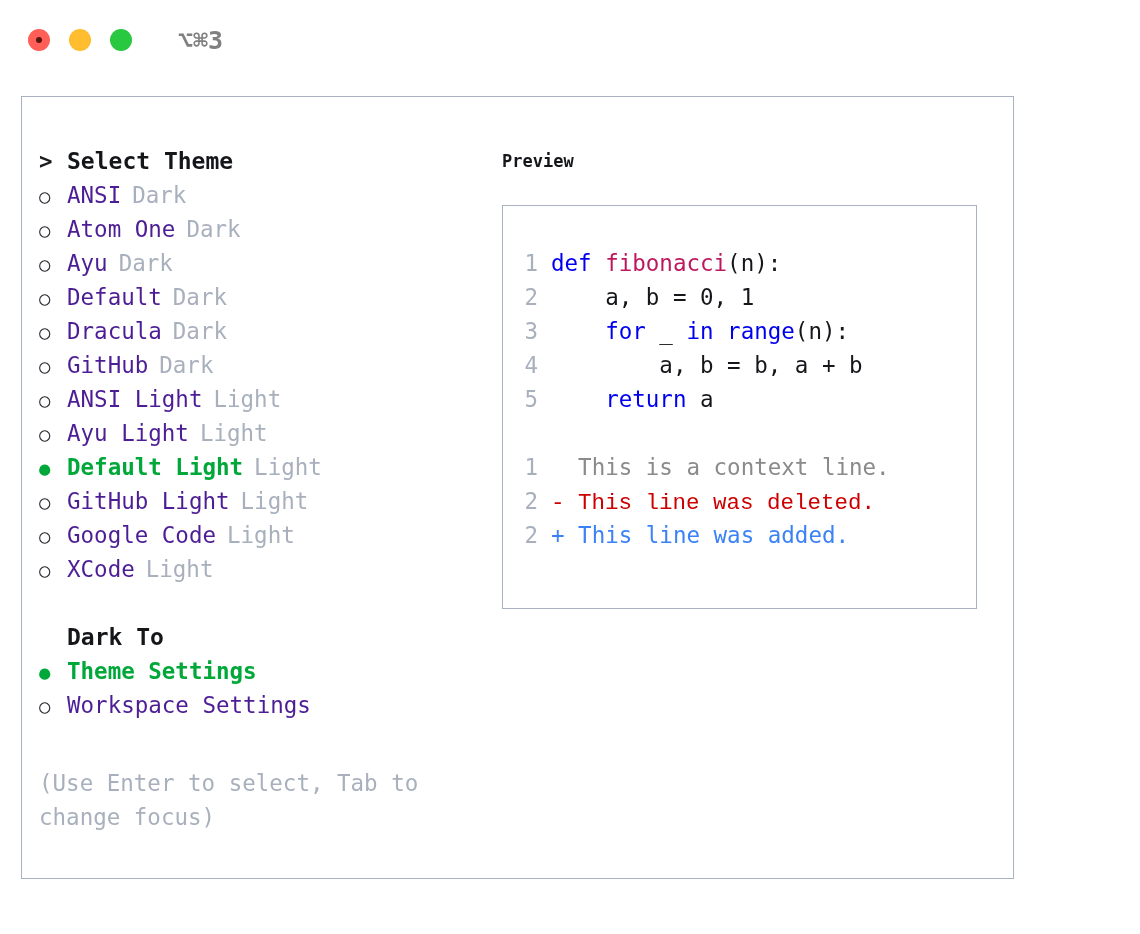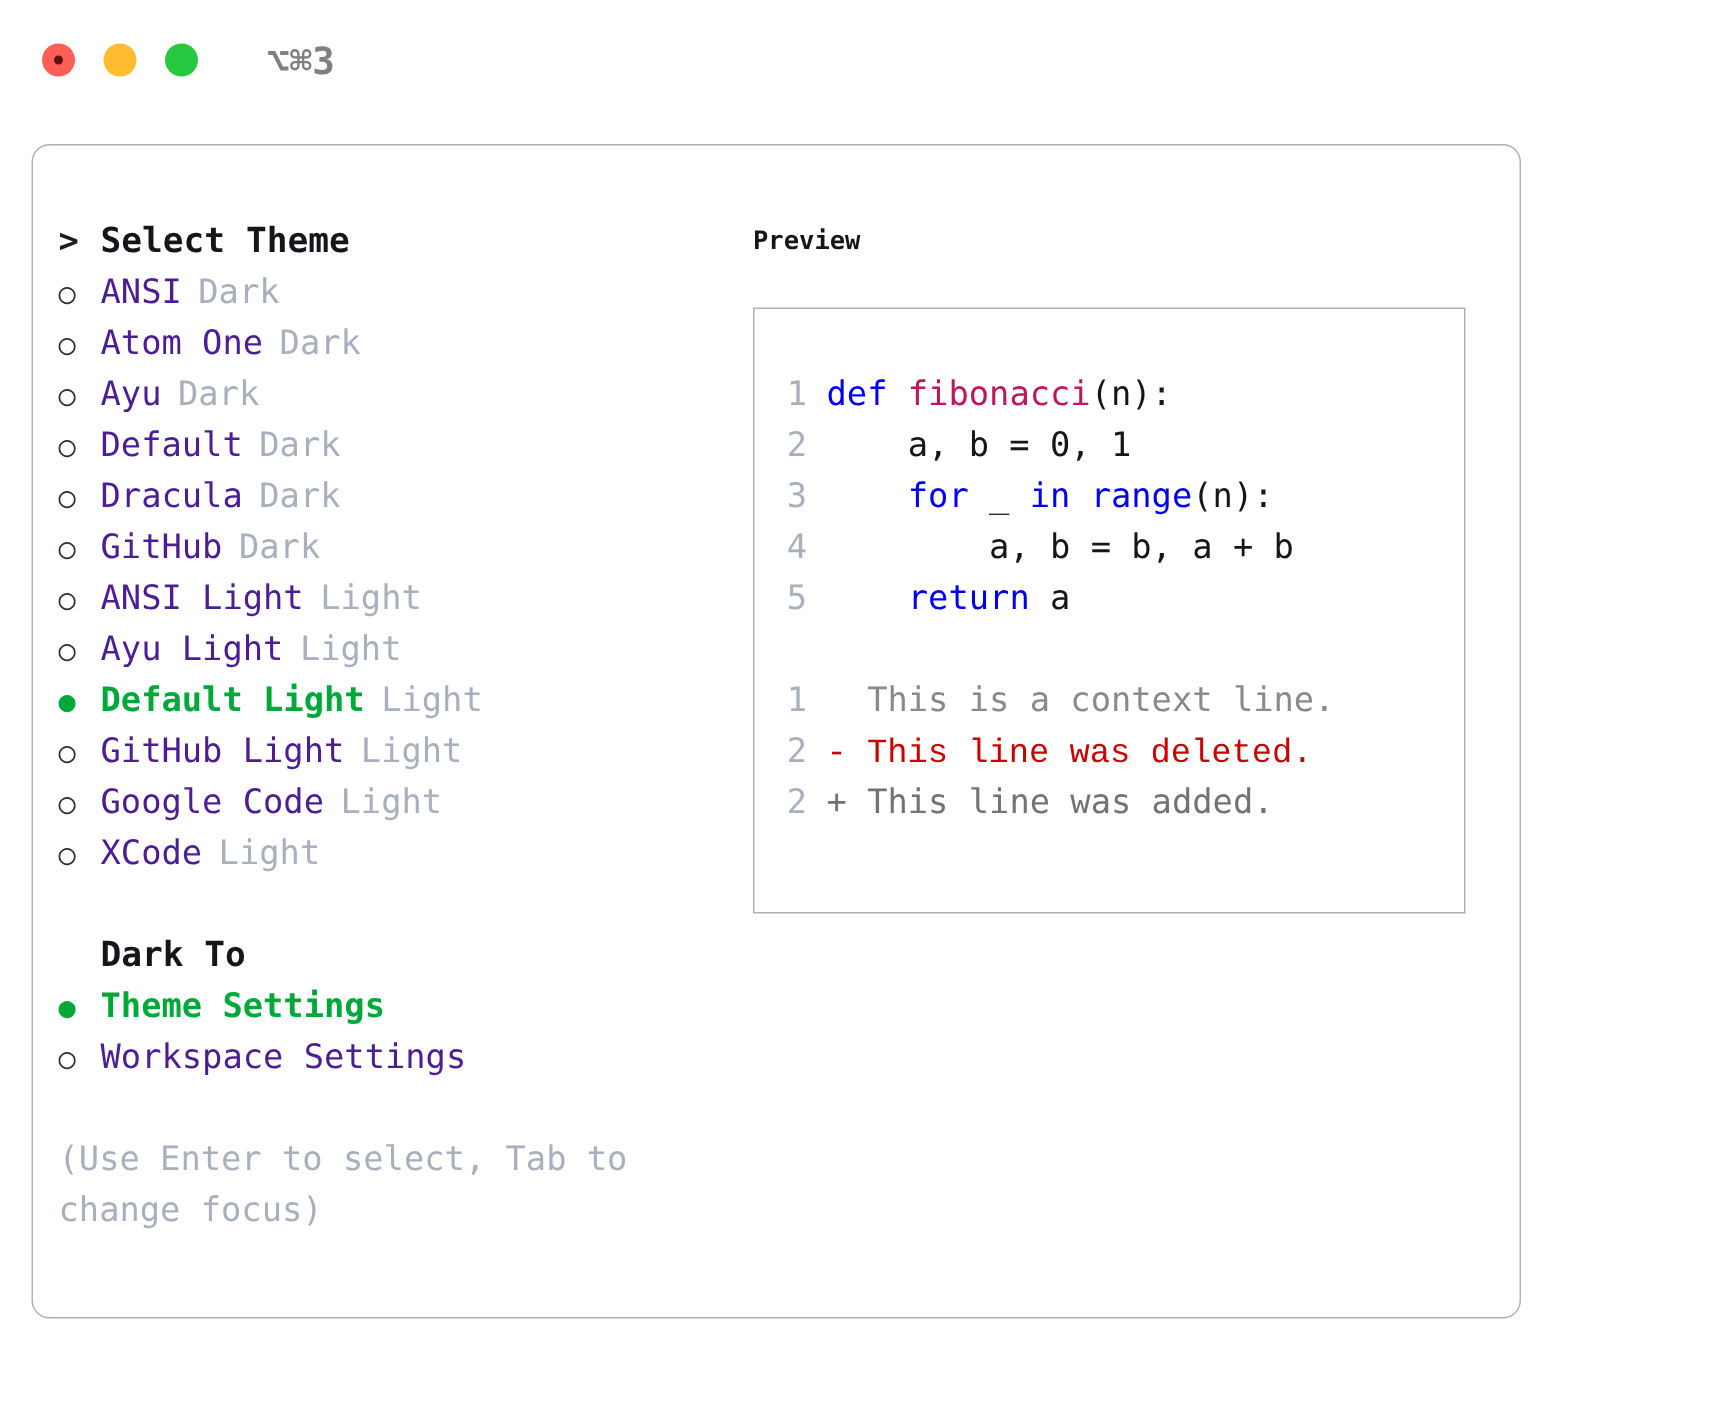--- a/index.html
+++ b/index.html
@@ -63,21 +63,21 @@
   }
 
   
   .window {
     position: absolute;
     left: 21px;
     top: 96px;
     width: 993px;
     height: 783px;
     border: 1.6px solid #a9b2c0;
-    border-radius: 12px;
+    border-radius: 0;
     background: #ffffff;
   }
 
   .content {
     position: absolute;
     left: 0; top: 0;
     width: 100%;
     height: 100%;
     display: flex;
   }
@@ -117,21 +117,21 @@
   .label { color: #4c1d95; }
   .label.sel { color: #00a83a; font-weight: bold; }
   .badge {
     color: #a8b0bd;
     margin-left: 11px;
   }
 
   .spacer-sm { height: 34px; }
 
   .hint {
-    margin-top: 34px;
+    margin-top: 44px;
     font-size: 22.5px;
     line-height: 34px;
     color: #a8b0bd;
     max-width: 420px;
     white-space: pre-wrap;
     word-break: break-word;
   }
 
   
   .right-pane {
@@ -174,21 +174,21 @@
     text-align: right;
     color: #a8b0bd;
     padding-right: 13px;
   }
   .code-body { white-space: pre; }
   .tok-kw   { color: #0000ee; }
   .tok-fn   { color: #be185d; }
   .tok-txt  { color: #14161a; }
   .tok-ctx  { color: #8a8a8a; }
   .tok-del  { color: #cc0000; font-family: Liberation Mono, monospace; }
-  .tok-add  { color: #737373; }
+  .tok-add  { color: #3b82f6; }
   .blank-line { height: 34px; }
 </style>
 </head>
 <body>
 
 <div class="titlebar">
   <div class="traffic-lights">
     <span class="dot dot-close"></span>
     <span class="dot dot-min"></span>
     <span class="dot dot-max"></span>

